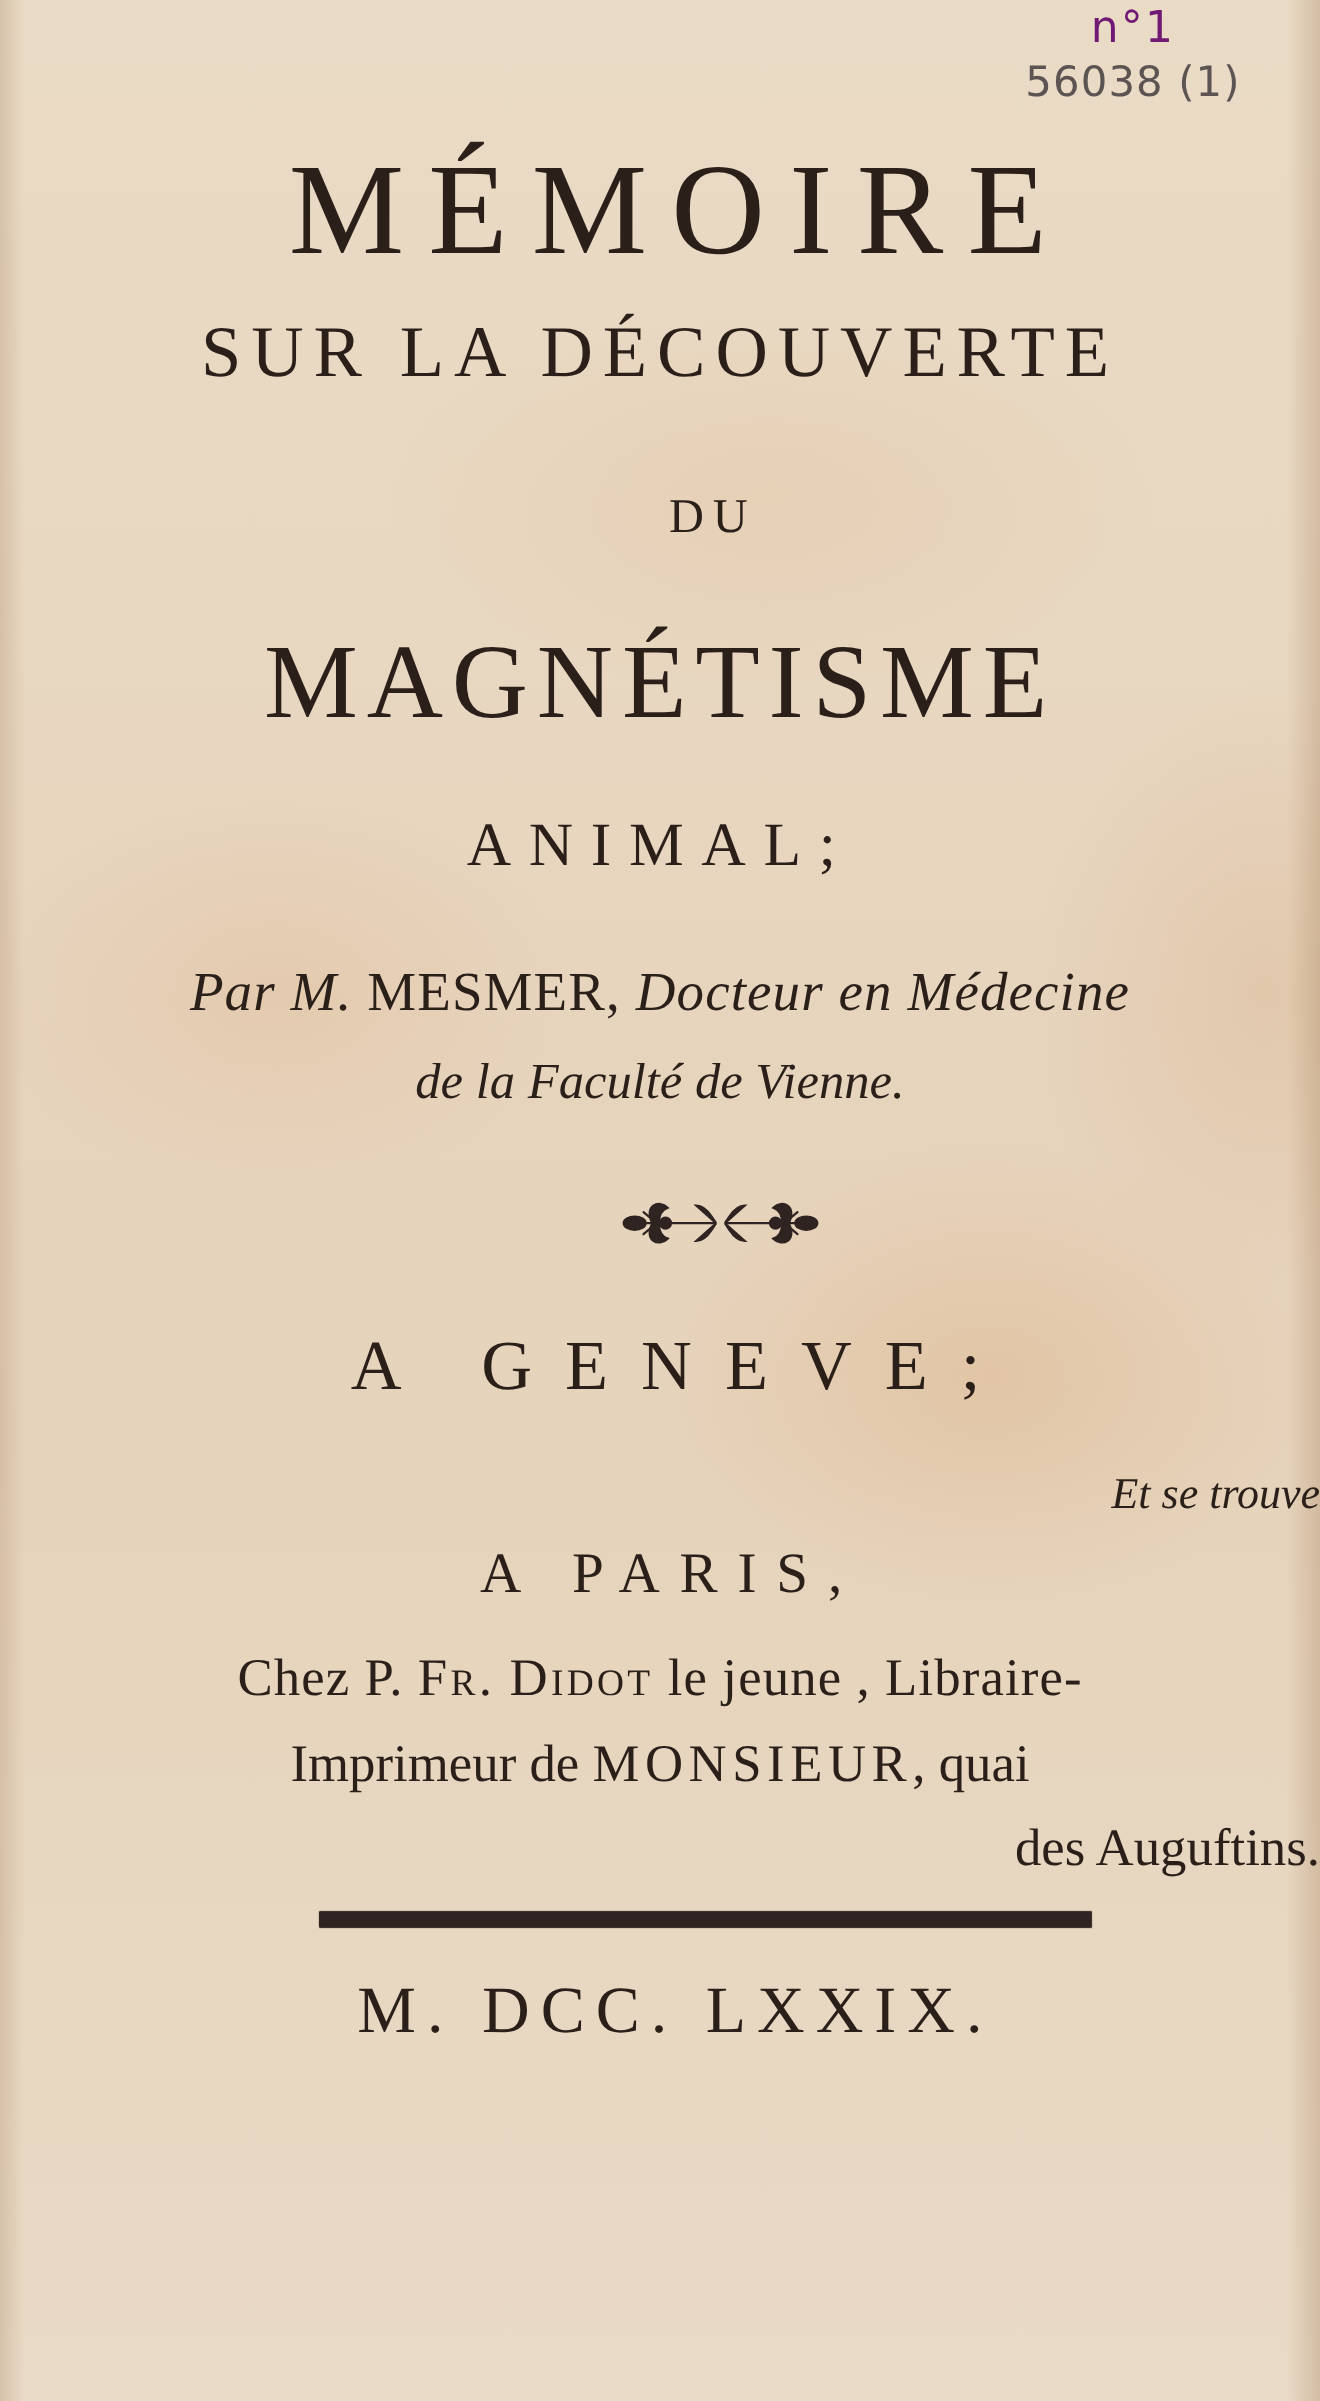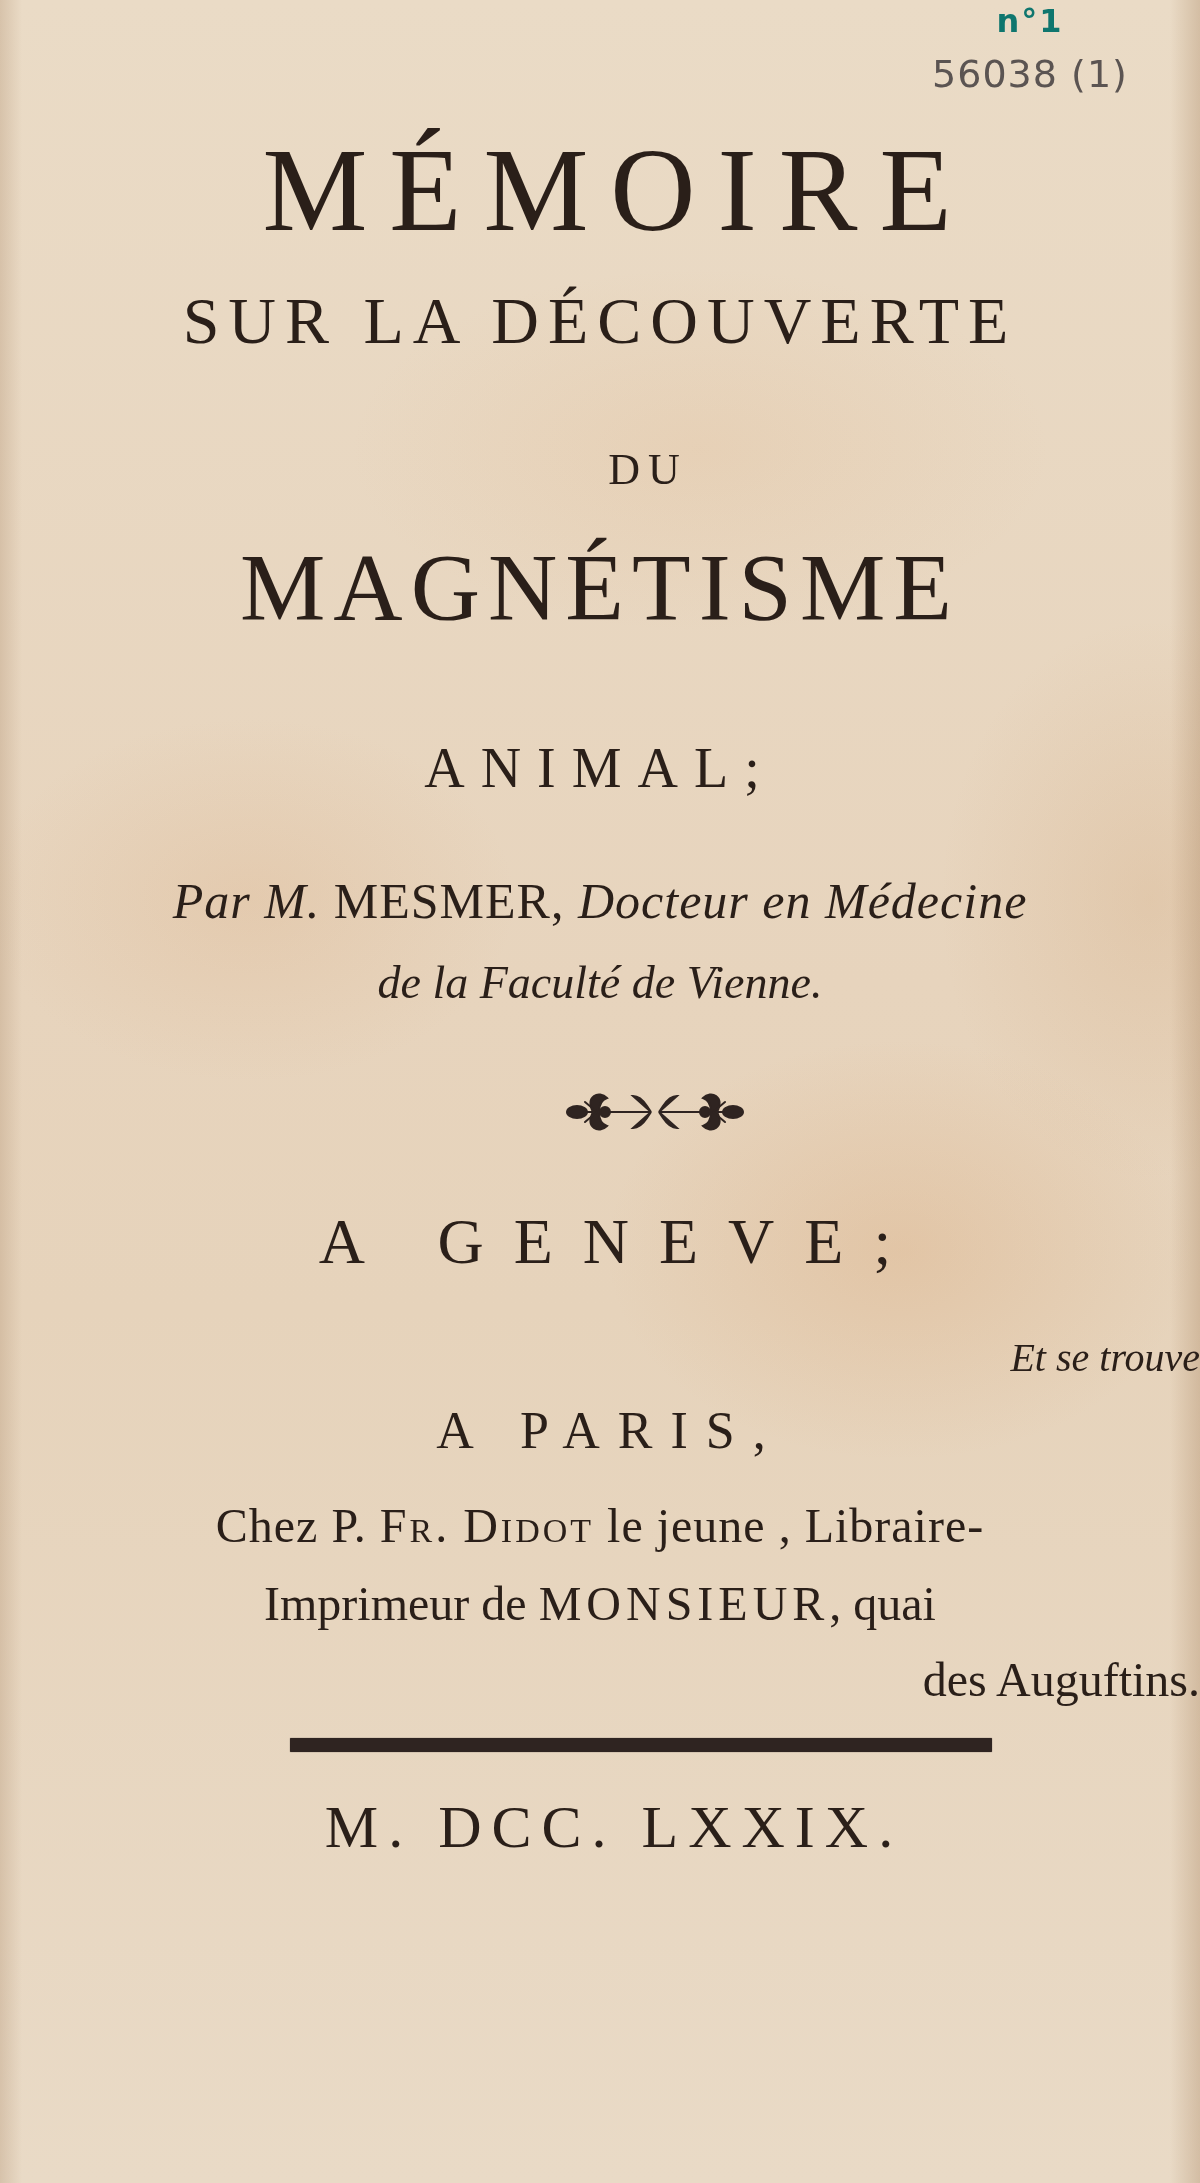--- a/index.html
+++ b/index.html
@@ -38,24 +38,23 @@
     }
     .shelfmark {
       position: absolute;
       left: 860px;
       width: 340px;
       text-align: center;
       font-family: "DejaVu Sans", sans-serif;
     }
     .shelf-no {
       top: 2px;
-      font-size: 32px;
-      color: #0f766e;
+      font-size: 40px;
+      color: #701a75;
       letter-spacing: 2px;
-      font-weight: bold;
     }
     .shelf-num {
       top: 52px;
       font-size: 38px;
       color: #5b5452;
       letter-spacing: 1px;
     }
     .title-main {
       top: 132px;
       font-size: 118px;
@@ -70,21 +69,21 @@
       line-height: 1;
     }
     .title-du {
       top: 448px;
       font-size: 44px;
       letter-spacing: 8px;
       line-height: 1;
       padding-left: 48px;
     }
     .title-mag {
-      top: 540px;
+      top: 572px;
       font-size: 96px;
       letter-spacing: 8px;
       line-height: 1;
     }
     .title-animal {
       top: 740px;
       font-size: 56px;
       letter-spacing: 16px;
       line-height: 1;
     }

